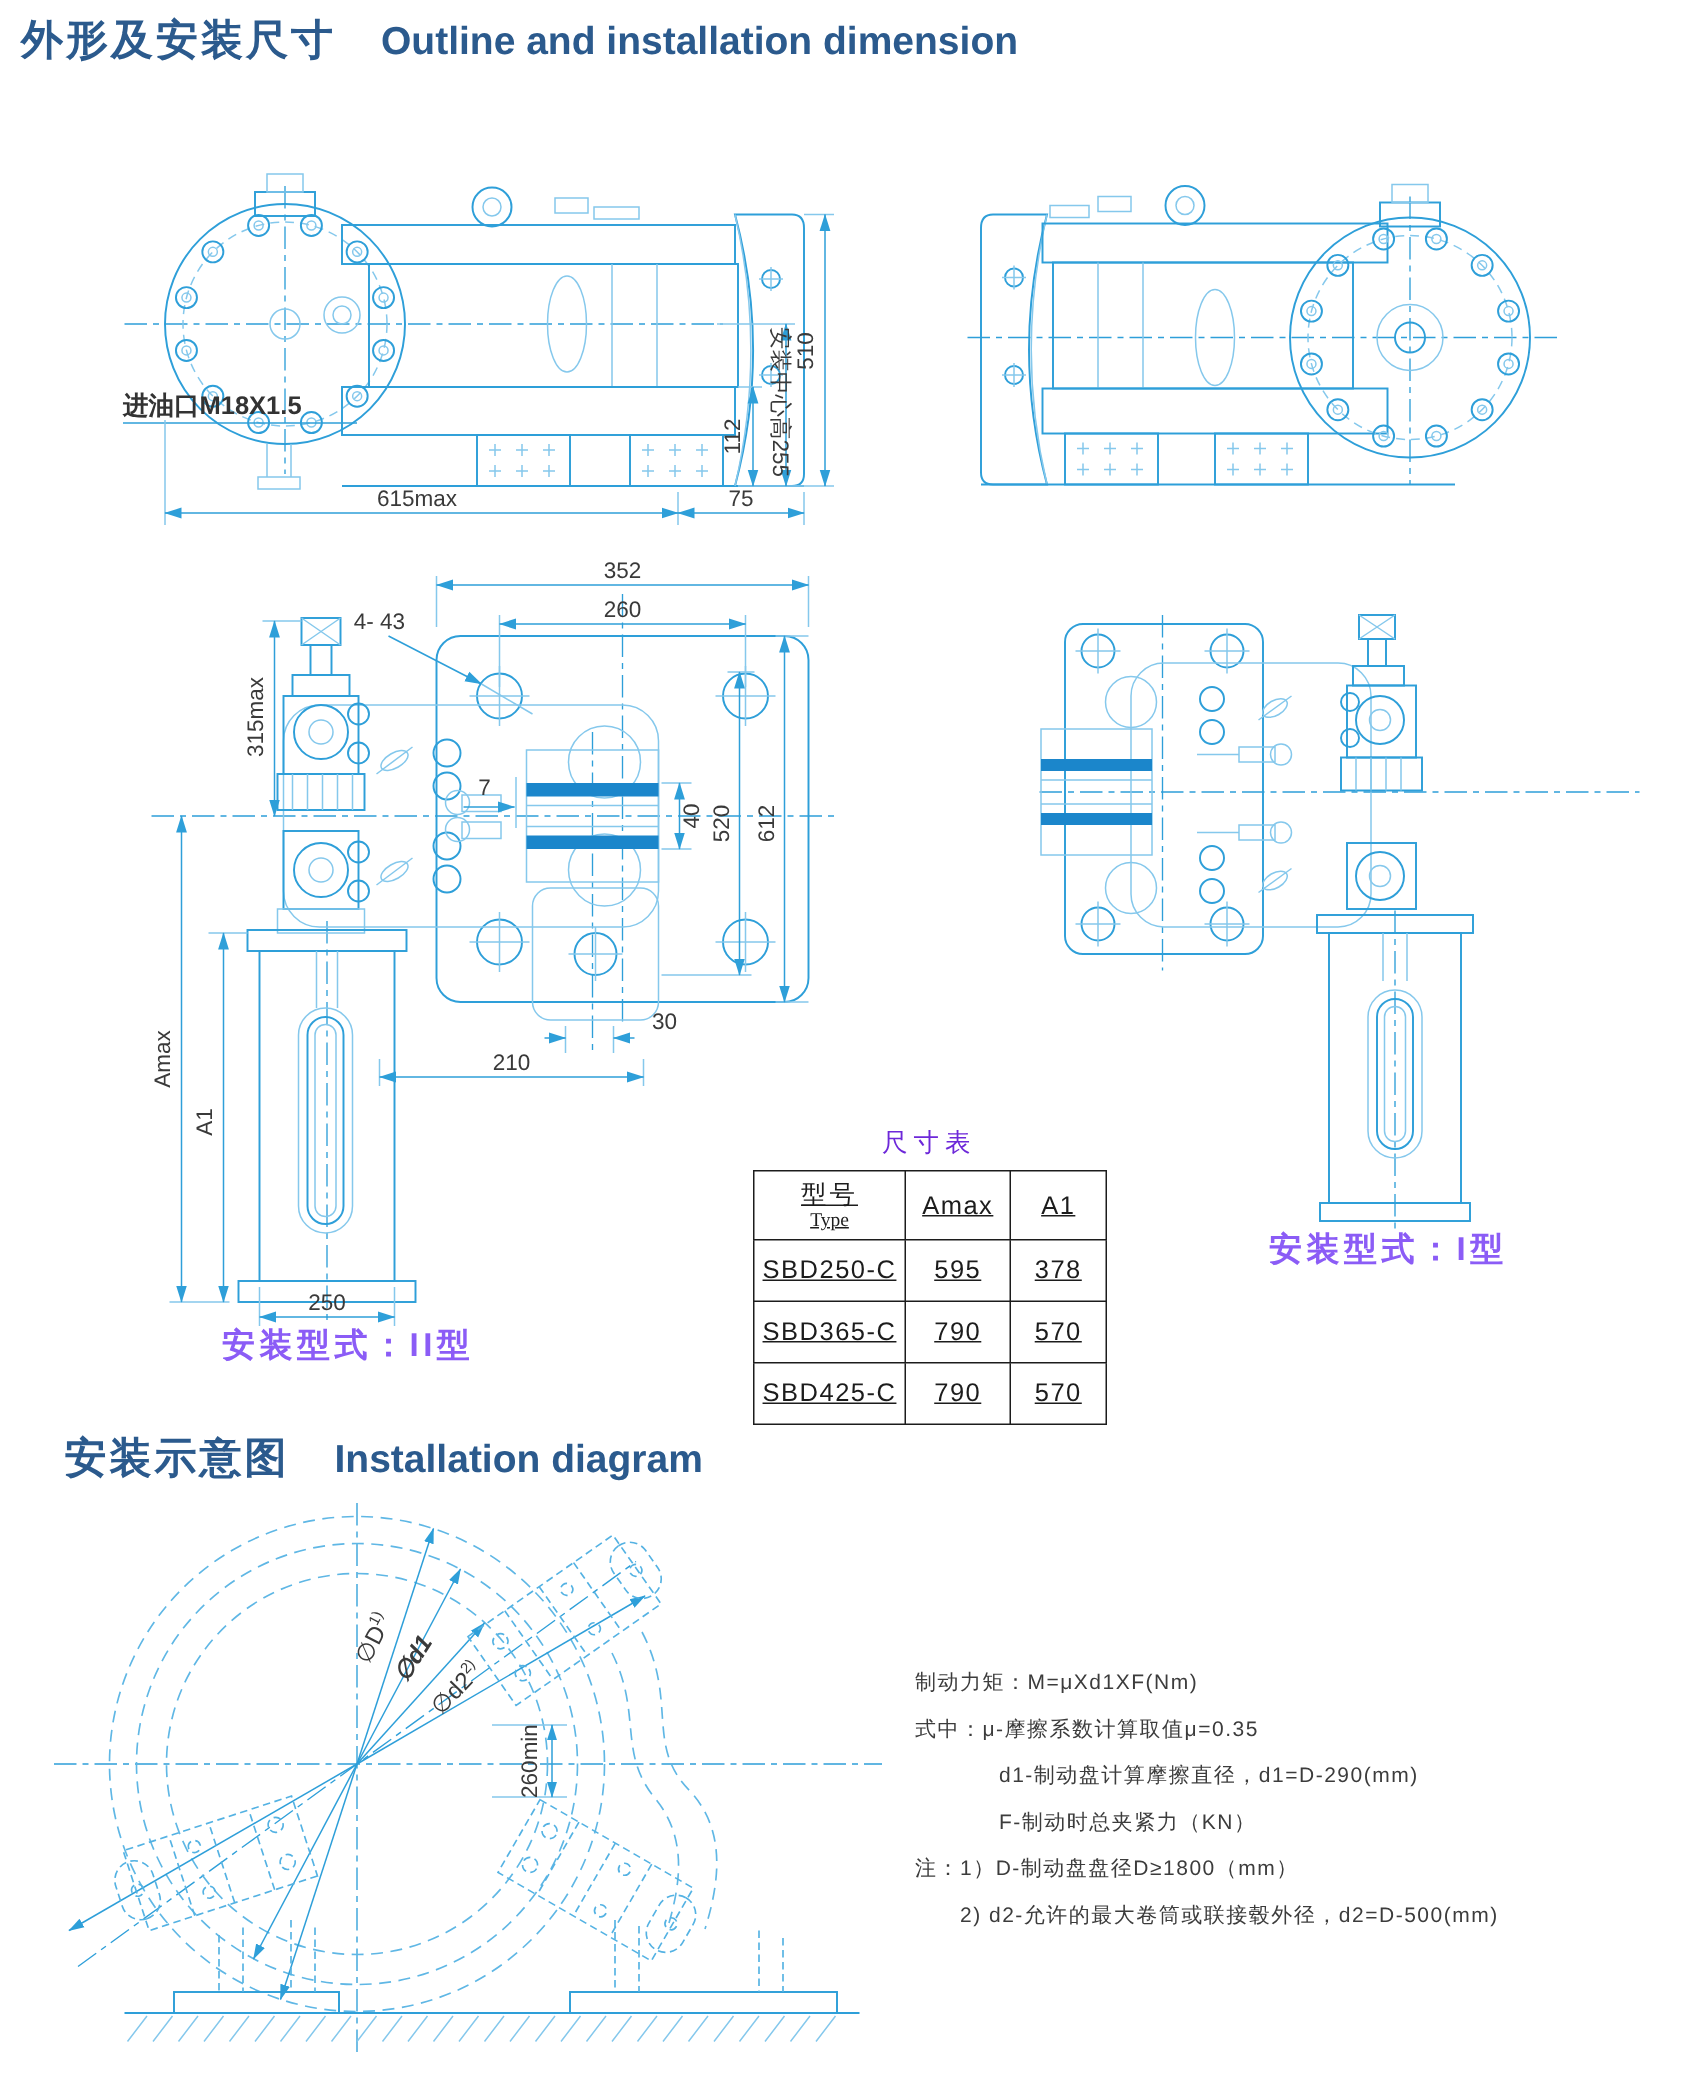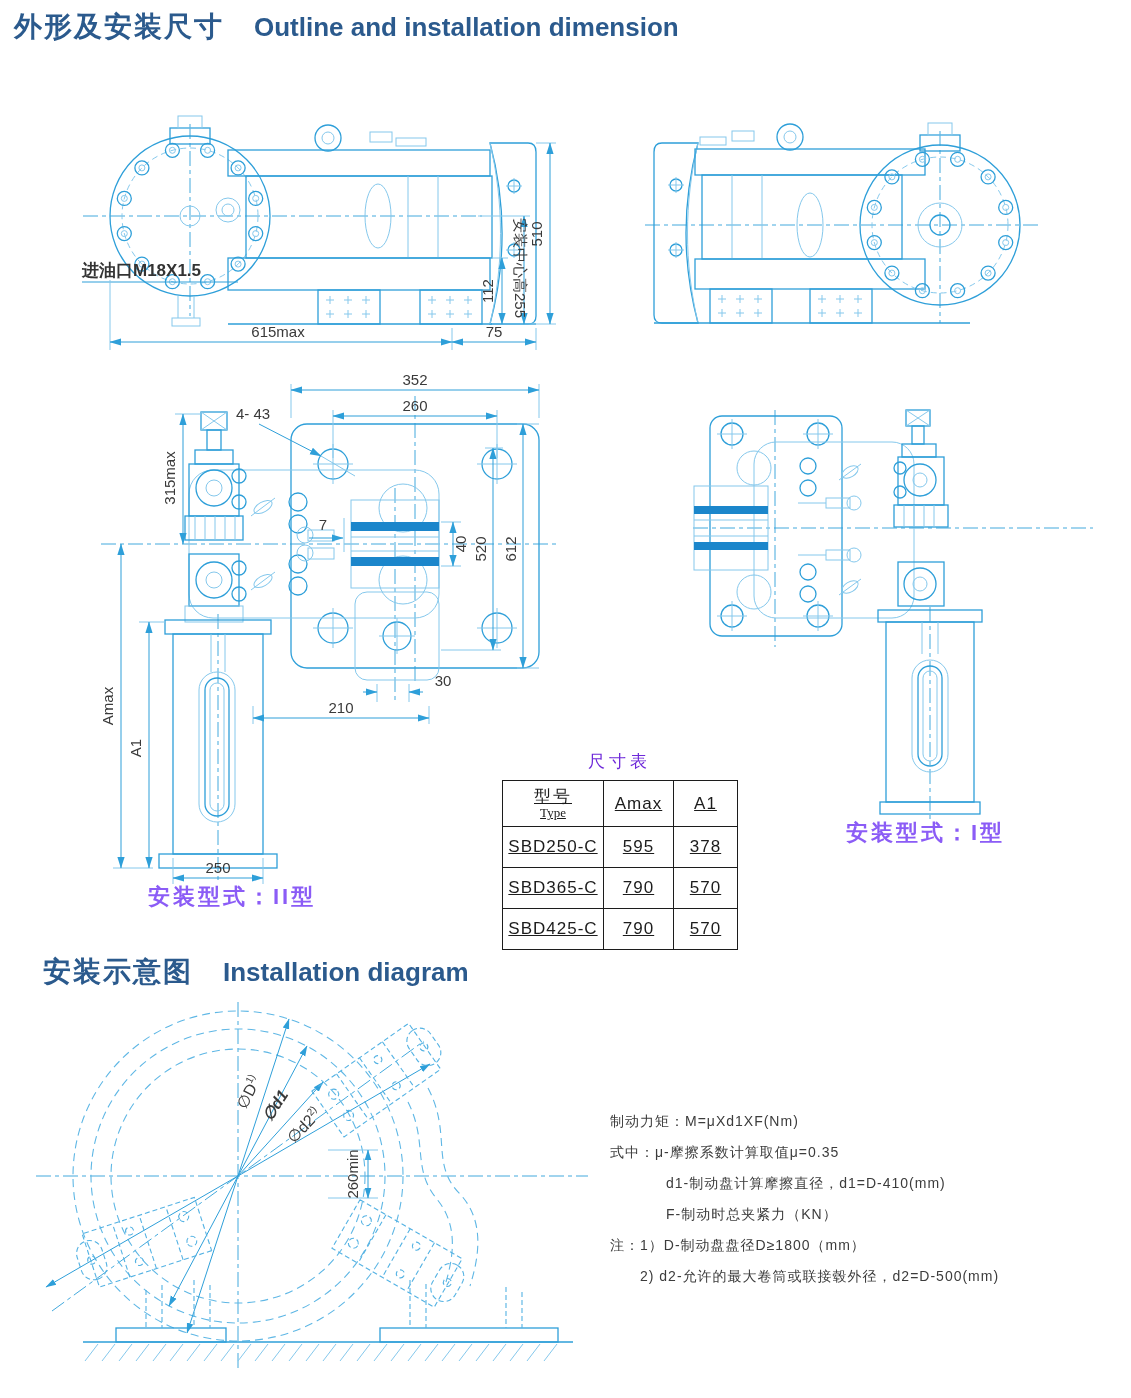--- a/index.html
+++ b/index.html
@@ -514,19 +514,19 @@
         M155,352 l-13,17 M172,352 l-13,17 M189,352 l-13,17 M206,352 l-13,17 M223,352 l-13,17 M240,352 l-13,17
         M257,352 l-13,17 M274,352 l-13,17 M291,352 l-13,17 M308,352 l-13,17 M325,352 l-13,17 M342,352 l-13,17
         M359,352 l-13,17 M376,352 l-13,17 M393,352 l-13,17 M410,352 l-13,17 M427,352 l-13,17 M444,352 l-13,17
         M461,352 l-13,17 M478,352 l-13,17 M495,352 l-13,17 M512,352 l-13,17 M529,352 l-13,17"></path>
     </g>
   </svg>
 
   <div id="notes">
     <div>制动力矩：M=μXd1XF(Nm)</div>
     <div>式中：μ-摩擦系数计算取值μ=0.35</div>
-    <div class="ind56">d1-制动盘计算摩擦直径，d1=D-410(mm)</div>
+    <div class="ind56">d1-制动盘计算摩擦直径，d1=D-290(mm)</div>
     <div class="ind56">F-制动时总夹紧力（KN）</div>
     <div>注：1）D-制动盘盘径D≥1800（mm）</div>
     <div class="ind30">2) d2-允许的最大卷筒或联接毂外径，d2=D-500(mm)</div>
   </div>
 
 </div>
 
 </body></html>

